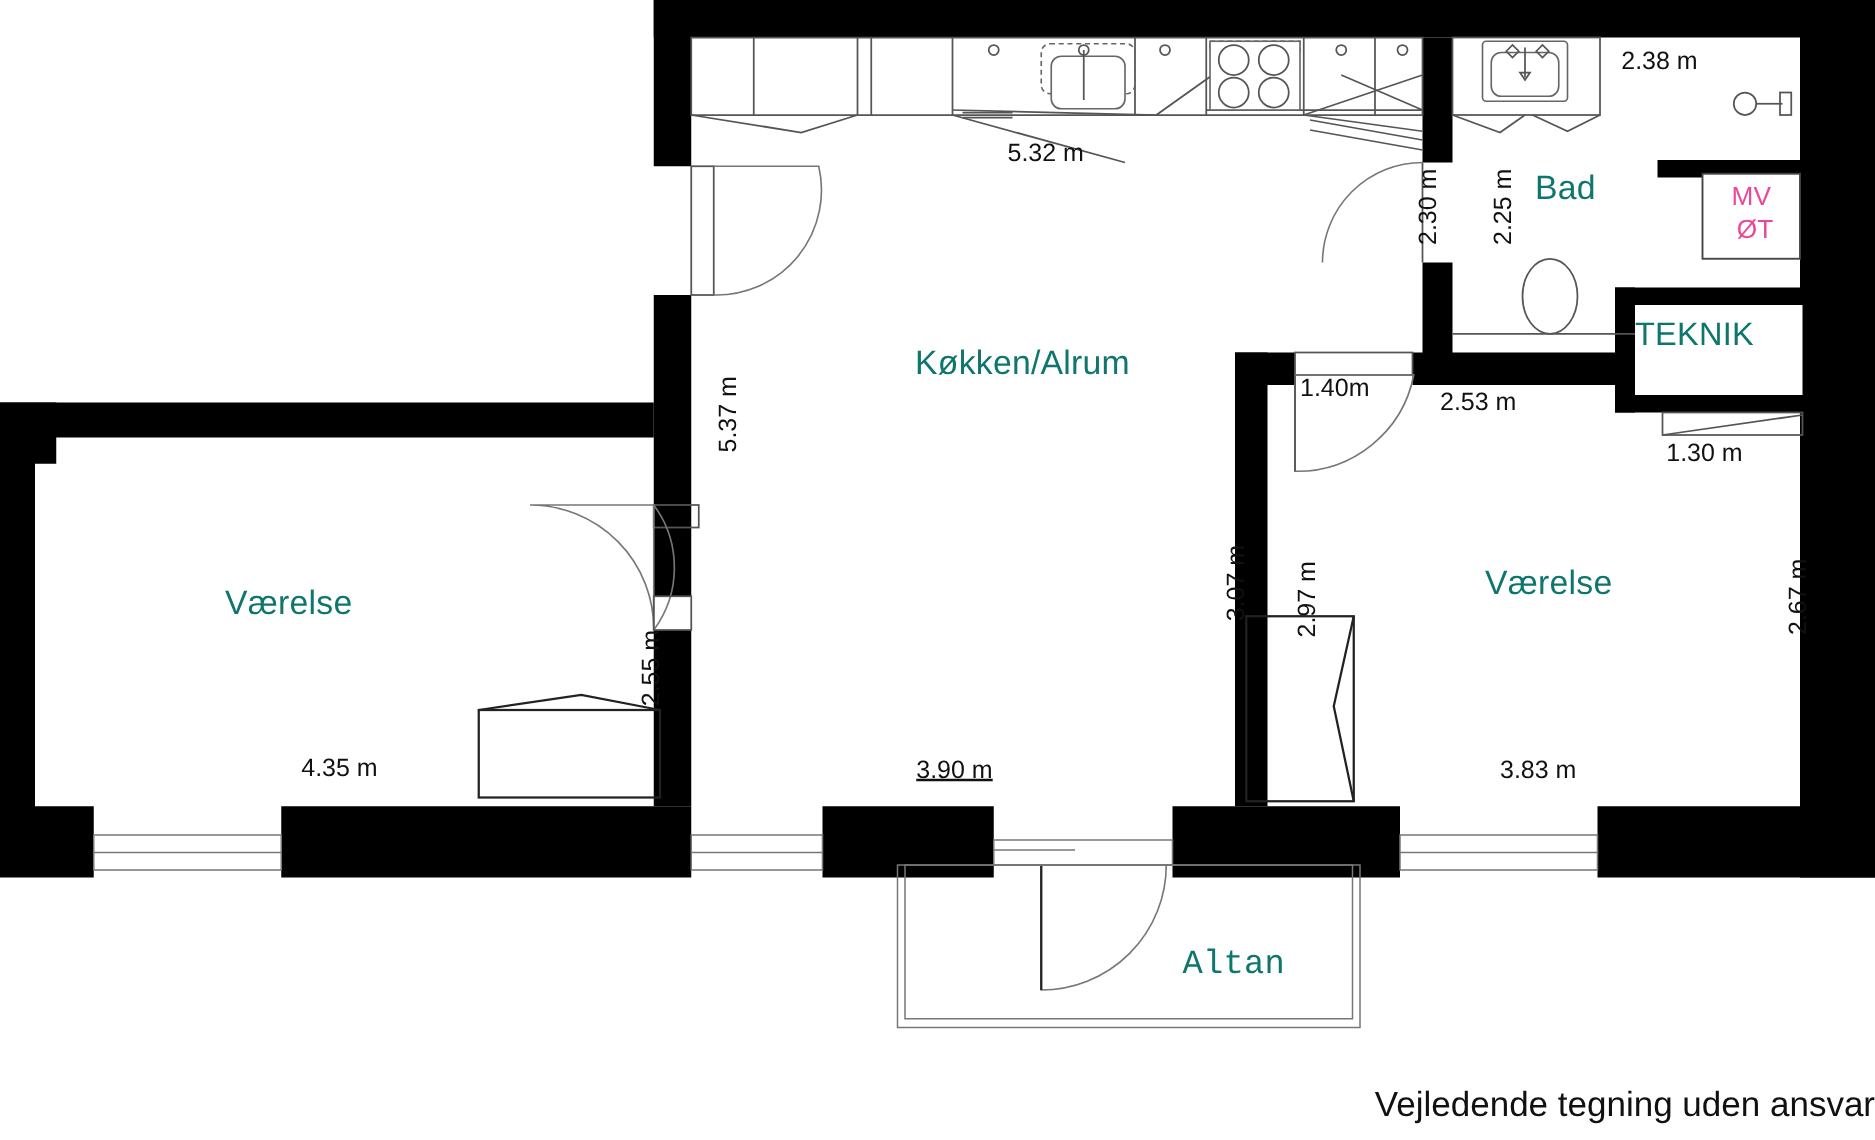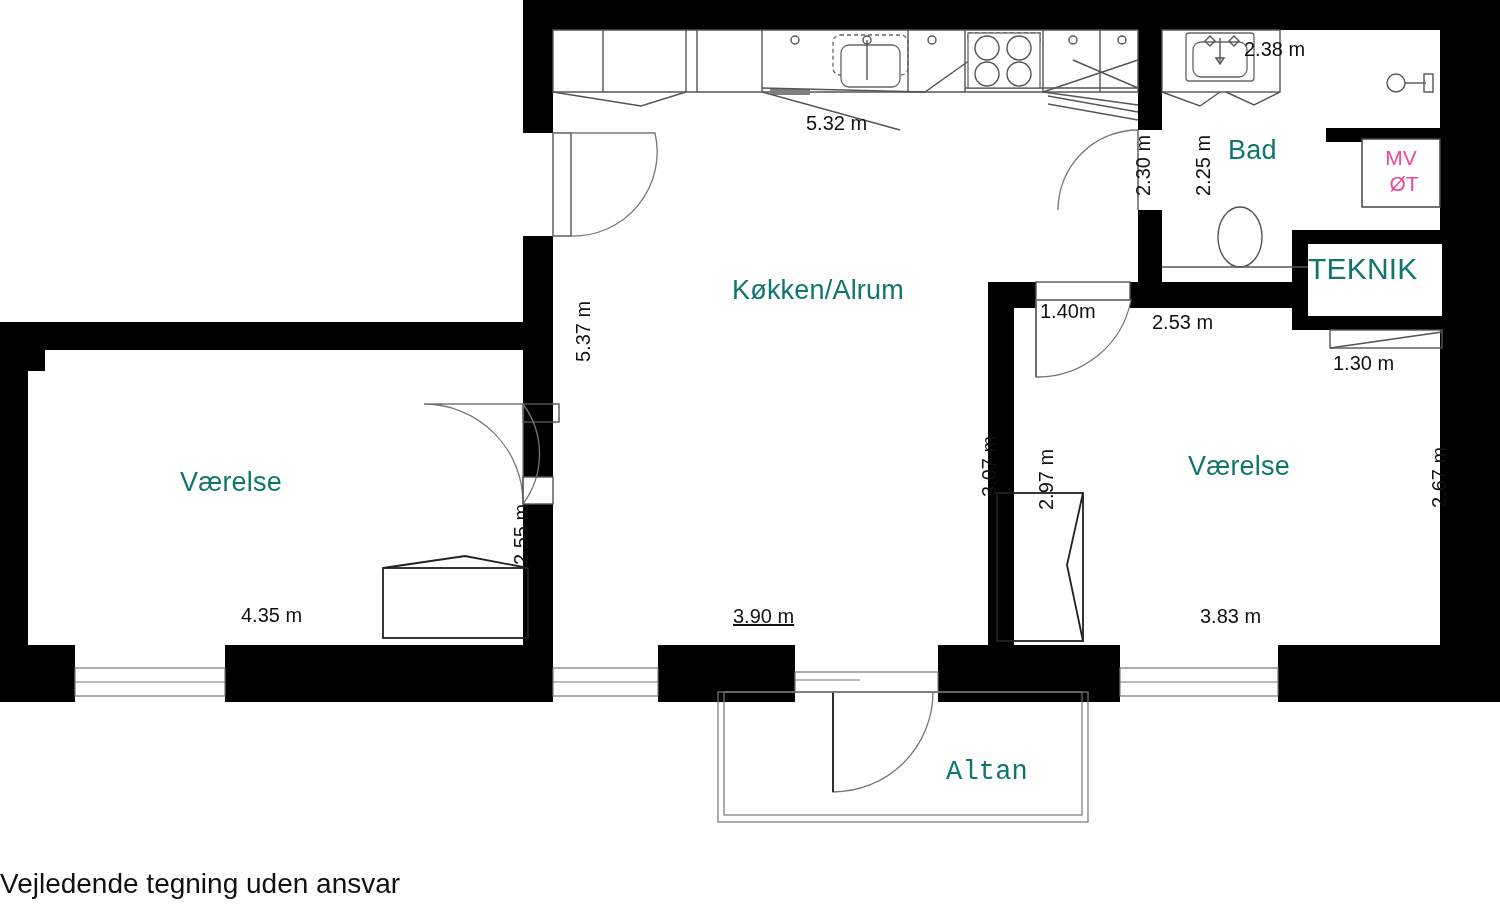--- a/index.html
+++ b/index.html
@@ -53,21 +53,21 @@
     white-space: nowrap;
     text-align: center;
     line-height: 1.12;
   }
   .rot90 { transform: rotate(-90deg); transform-origin: left top; }
   .caption {
     position: absolute;
     left: 0;
     top: 868px;
     width: 1500px;
-    text-align: left;
+    text-align: right;
     font-size: 28px;
     color: #111111;
   }
 </style>
 </head>
 <body>
 
 <div id="plan-root">
 
   <svg id="plan-svg" viewBox="0 0 1500 912">
@@ -227,32 +227,32 @@
     </g>
 
   </svg>
 
   <div class="label-room" style="left:180px; top:467px;">Værelse</div>
 
   <div class="label-room" style="left:732px; top:275px;">Køkken/Alrum</div>
 
   <div class="label-room" style="left:1228px; top:135px;">Bad</div>
 
-  <div class="label-room" style="left:1308px; top:252px; font-size:30px;">TEKNIK</div>
+  <div class="label-room" style="left:1308px; top:252px; font-size:26px;">TEKNIK</div>
 
   <div class="label-room" style="left:1188px; top:451px;">Værelse</div>
 
   <div class="label-room" style="left:946px; top:757px;font-family:Liberation Mono, monospace;">Altan</div>
 
   <div class="label-small" style="left:1362px; top:146px; width:78px;">MV</div>
   <div class="label-small" style="left:1362px; top:172px; width:84px;">ØT</div>
 
   <div class="label-dim" style="left:806px; top:112px;">5.32 m</div>
 
-  <div class="label-dim" style="left:1244px; top:38px;">2.38 m</div>
+  <div class="label-dim" style="left:1297px; top:38px;">2.38 m</div>
 
   <div class="label-dim" style="left:1040px; top:252px;margin-top:48px;">1.40m</div>
 
   <div class="label-dim" style="left:1152px; top:311px;">2.53 m</div>
 
   <div class="label-dim" style="left:1333px; top:352px;">1.30 m</div>
 
   <div class="label-dim" style="left:1200px; top:605px;">3.83 m</div>
 
   <div class="label-dim" style="left:733px; top:605px;text-decoration:underline;">3.90 m</div>

